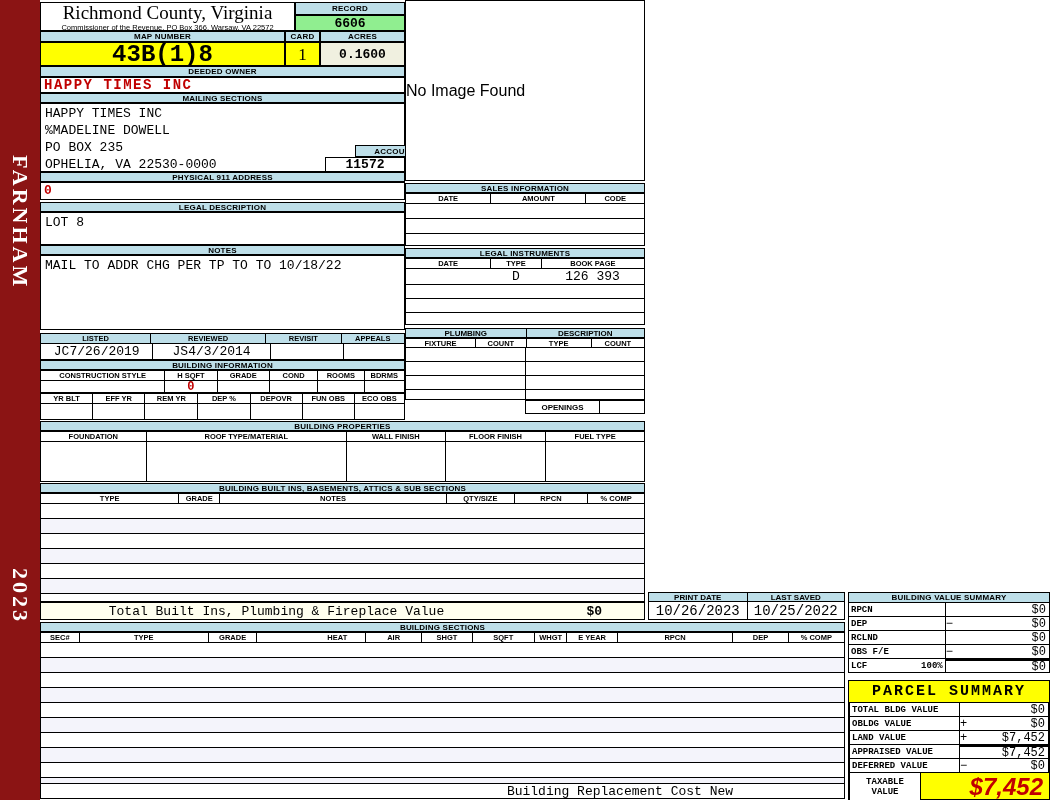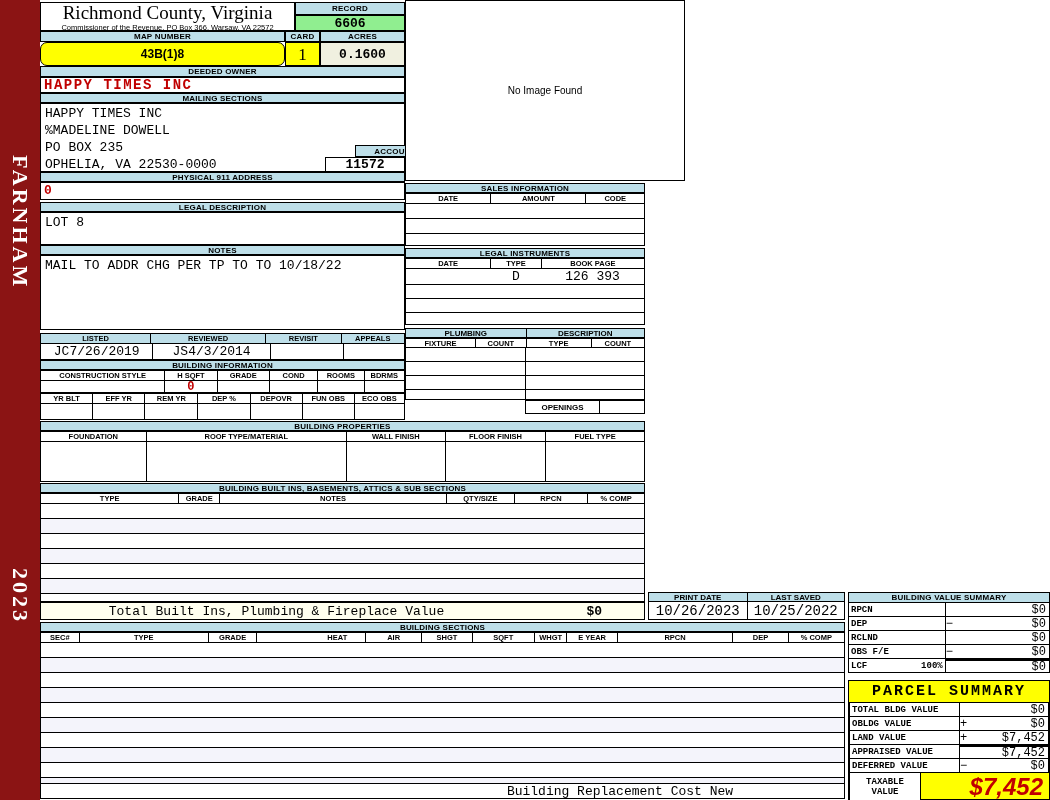--- a/index.html
+++ b/index.html
@@ -48,21 +48,21 @@
   <div style="font-family:'Liberation Serif',serif;font-size:19px;text-align:center;line-height:20px;">Richmond County, Virginia</div>
   <div style="font-size:7.5px;text-align:center;">Commissioner of the Revenue, PO Box 366, Warsaw, VA 22572</div>
 </div>
 <div class="abs hdr" style="left:295px;top:2px;width:110px;height:13px;">RECORD</div>
 <div class="abs box mono" style="left:295px;top:15px;width:110px;height:16px;background:#90EE90;font-size:13px;font-weight:bold;text-align:center;line-height:15px;">6606</div>
 
 <div class="abs hdr" style="left:40px;top:31px;width:245px;height:11px;">MAP NUMBER</div>
 <div class="abs hdr" style="left:285px;top:31px;width:35px;height:11px;">CARD</div>
 <div class="abs hdr" style="left:320px;top:31px;width:85px;height:11px;">ACRES</div>
 
-<div class="abs box" style="left:40px;top:42px;width:245px;height:24px;background:#FFFF00;font-family:Liberation Sans, sans-serif;font-size:12px;font-weight:bold;text-align:center;line-height:23px;border-radius:7px;">43B(1)8</div>
+<div class="abs box" style="left:40px;top:42px;width:245px;height:24px;background:#FFFF00;font-family:Liberation Mono, monospace;font-size:24px;font-weight:bold;text-align:center;line-height:23px;">43B(1)8</div>
 <div class="abs box" style="left:285px;top:42px;width:35px;height:24px;background:#FFFF00;font-family:'Liberation Serif',serif;font-size:17px;text-align:center;line-height:23px;">1</div>
 <div class="abs box mono" style="left:320px;top:42px;width:85px;height:24px;background:#F0F0E0;font-size:13px;font-weight:bold;text-align:center;line-height:23px;">0.1600</div>
 
 <div class="abs hdr" style="left:40px;top:66px;width:365px;height:11px;">DEEDED OWNER</div>
 <div class="abs box mono red" style="left:40px;top:77px;width:365px;height:16px;font-size:14px;font-weight:bold;letter-spacing:1.5px;padding-left:3px;line-height:15px;">HAPPY TIMES INC</div>
 
 <div class="abs hdr" style="left:40px;top:93px;width:365px;height:10px;">MAILING SECTIONS</div>
 <div class="abs box mono addr" style="left:40px;top:103px;width:365px;height:69px;">
   <div>HAPPY TIMES INC</div>
   <div>%MADELINE DOWELL</div>
@@ -170,21 +170,21 @@
   <div class="r alt"></div>
   <div class="r"></div>
   <div class="r alt"></div>
   <div class="r"></div>
 </div>
 <div class="abs box mono" style="left:40px;top:602px;width:605px;height:18px;background:#FFFFEF;display:flex;align-items:center;font-size:13px;">
   <span style="flex:1;text-align:center;">Total Built Ins, Plumbing &amp; Fireplace Value</span>
   <span style="width:90px;text-align:right;padding-right:42px;font-weight:bold;">$0</span>
 </div>
 
-<div class="abs box" style="left:405px;top:0px;width:280px;height:181px;display:flex;align-items:center;justify-content:center;font-size:10px;">
+<div class="abs box" style="left:405px;top:0px;width:240px;height:181px;display:flex;align-items:center;font-size:16px;">
   <span>No Image Found</span>
 </div>
 
 <div class="abs hdr" style="left:405px;top:183px;width:240px;height:10px;">SALES INFORMATION</div>
 <div class="abs cols" style="left:405px;top:193px;width:240px;height:11px;background:#fff;">
   <div class="c" style="width:85px;">DATE</div>
   <div class="c" style="width:95px;">AMOUNT</div>
   <div class="c" style="width:58px;">CODE</div>
 </div>
 <div class="abs rows" style="left:405px;top:204px;width:240px;height:42px;">

